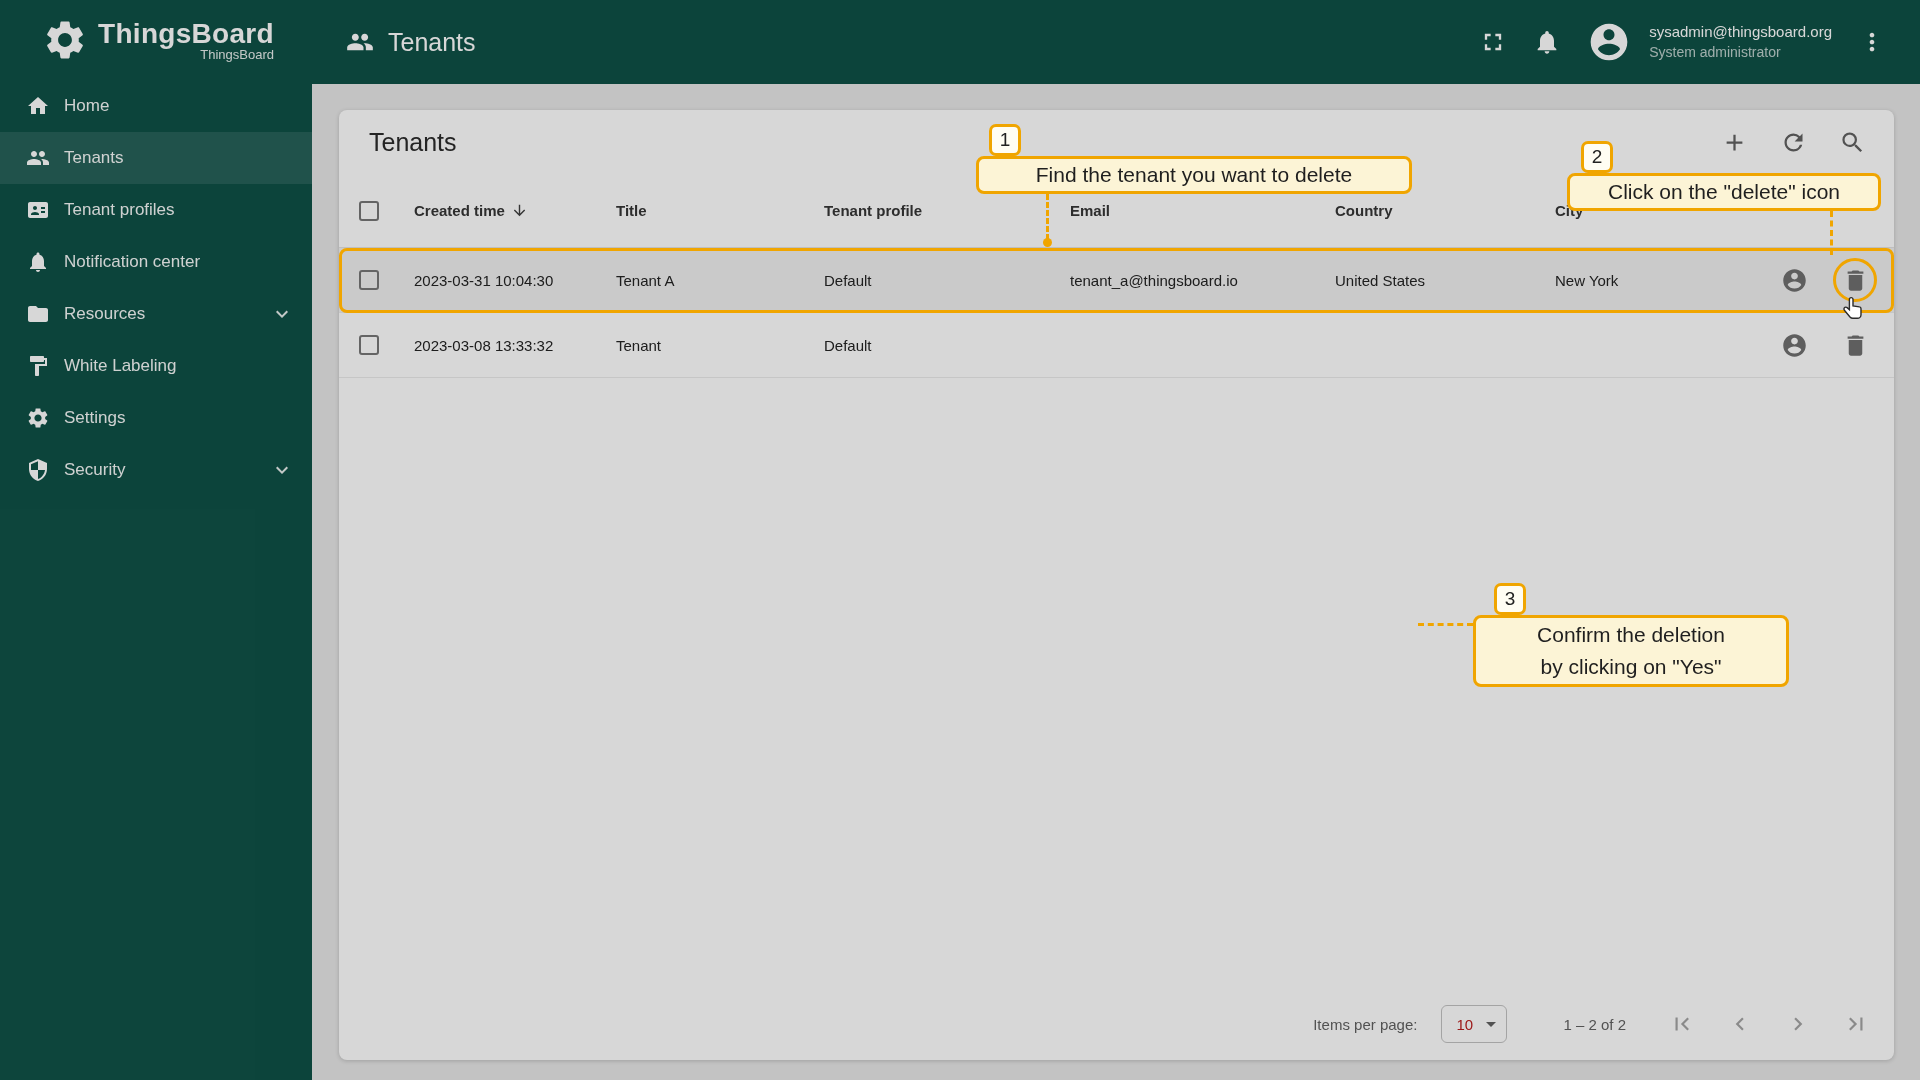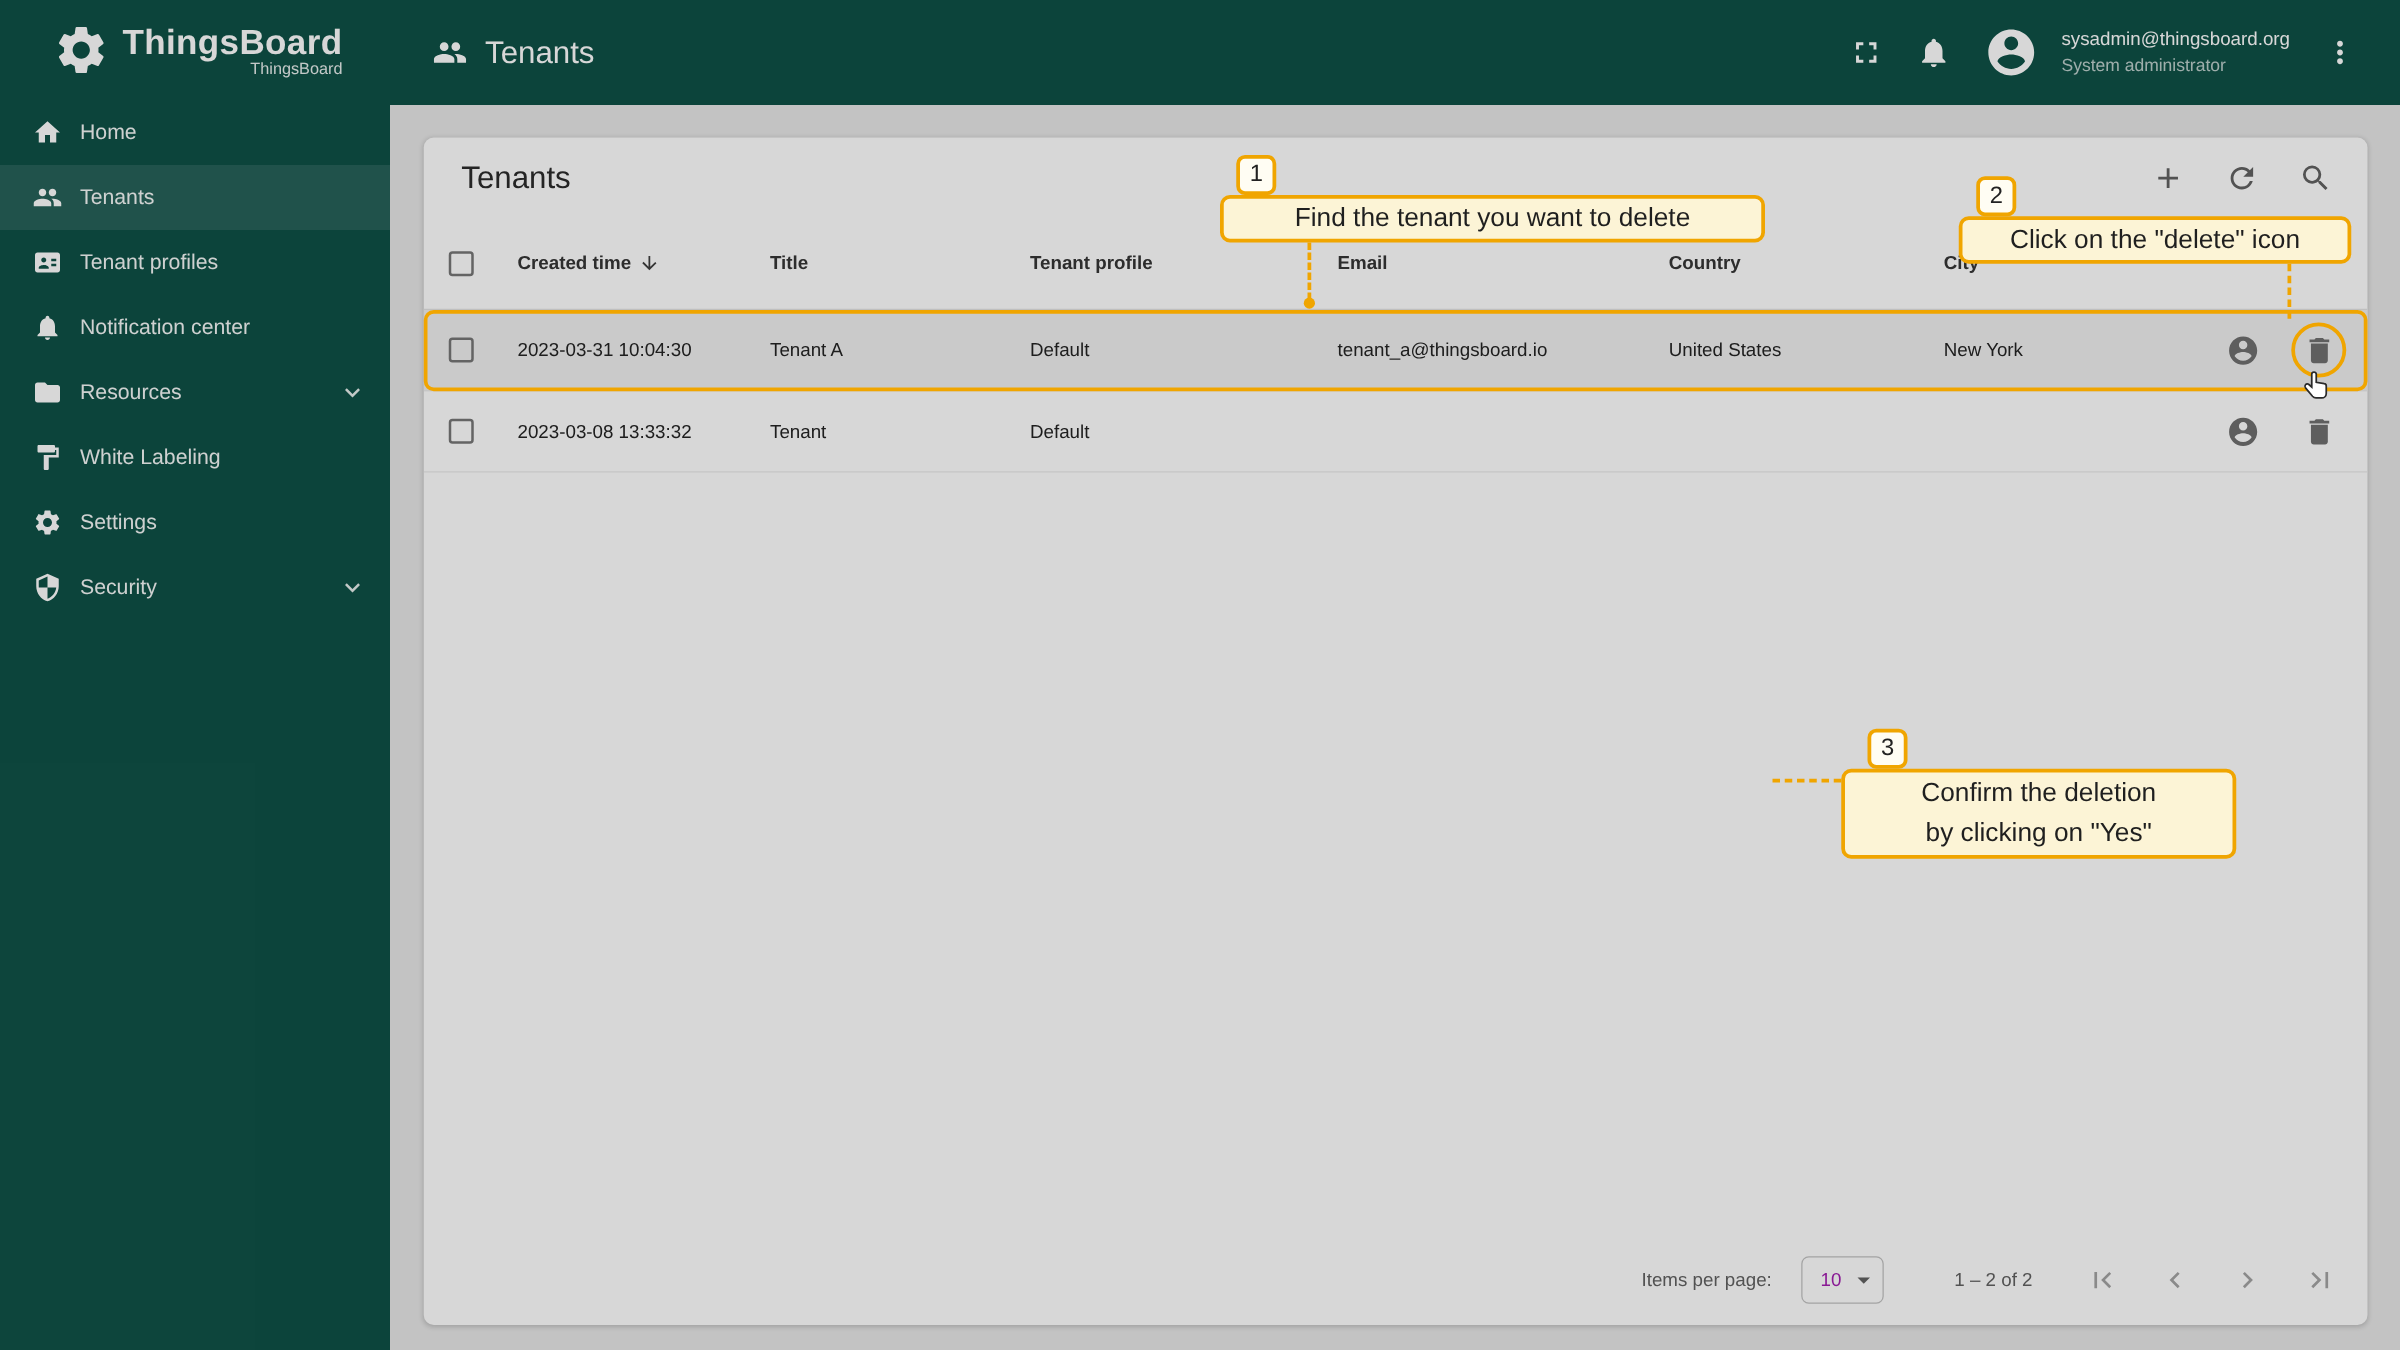--- a/index.html
+++ b/index.html
@@ -57,21 +57,21 @@
   .checkbox-cell{display:flex;justify-content:center;padding-left:0;}
   .checkbox{width:20px;height:20px;border:2px solid #757575;border-radius:3px;background:transparent;}
   .drow{height:65px;border-bottom:1px solid #ebebeb;font-size:15px;color:#212121;cursor:pointer;}
   .drow.hovered{background:#f0f0f0;}
   .row-actions{display:flex;justify-content:flex-end;align-items:center;gap:34px;padding-right:25px;}
   .row-actions .tool-btn svg{fill:#6e6e6e;}
 
   
   .paginator{position:absolute;left:0;right:0;bottom:0;height:72px;display:flex;align-items:center;justify-content:flex-end;padding-right:14px;font-size:15px;color:#5f5f5f;}
   .pag-label{margin-right:24px;margin-left:40px;}
-  .pag-select{width:66px;height:38px;border:1px solid #c2c2c2;border-radius:6px;display:flex;align-items:center;justify-content:space-between;padding:0 10px 0 14px;color:#a21caf;margin-right:56px;cursor:pointer;}
+  .pag-select{width:66px;height:38px;border:1px solid #c2c2c2;border-radius:6px;display:flex;align-items:center;justify-content:space-between;padding:0 10px 0 14px;color:#b91c1c;margin-right:56px;cursor:pointer;}
   .caret{width:0;height:0;border-left:5px solid transparent;border-right:5px solid transparent;border-top:5px solid #5f5f5f;}
   .pag-range{margin-right:22px;}
   .pag-nav{display:flex;}
   .pag-btn{width:48px;height:48px;display:flex;align-items:center;justify-content:center;margin-left:10px;}
   .pag-btn svg{width:26px;height:26px;fill:#a3a3a3;}
 
   
   .backdrop{position:absolute;inset:0;background:rgba(18,18,18,.17);z-index:40;}
   .dialog{position:absolute;left:496px;top:421px;width:926px;height:238px;background:#fff;border-radius:6px;box-shadow:0 14px 40px rgba(0,0,0,.32);z-index:50;padding:0 32px;}
   .dialog-title{padding-top:42px;font-size:23px;font-weight:600;color:#212121;line-height:30px;}

